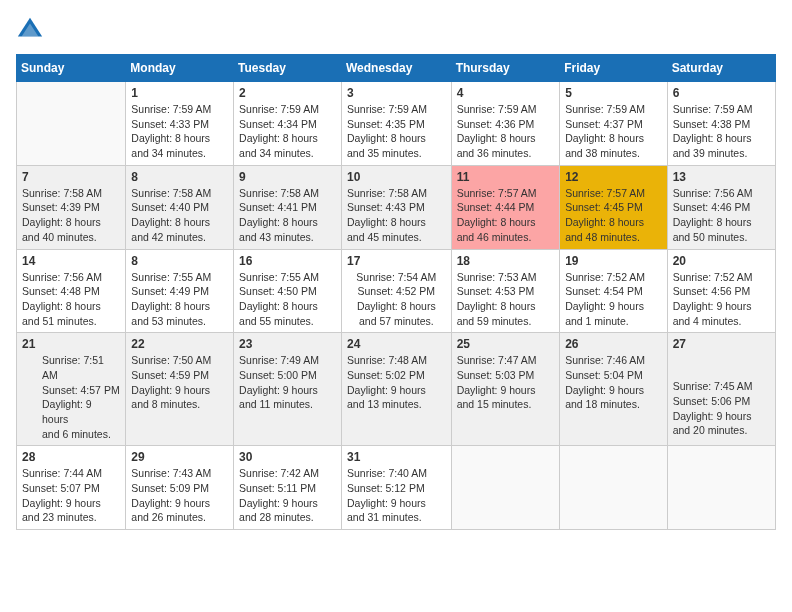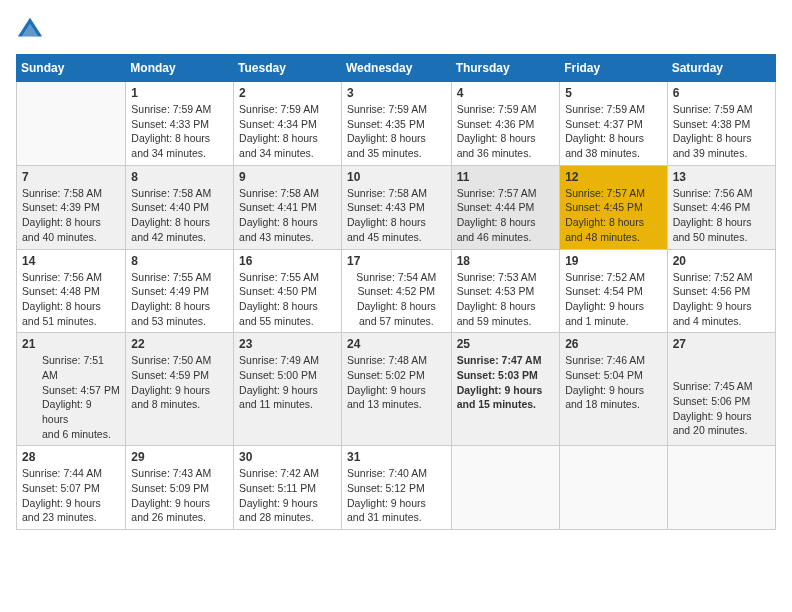--- a/index.html
+++ b/index.html
@@ -196,21 +196,21 @@
 Daylight: 8 hours
 and 43 minutes.</div>
         </td>
         <td style="background: rgb(240, 240, 240);">
           <span class="day-num">10</span>
           <div class="cell-text" style="white-space: pre-line;">Sunrise: 7:58 AM
 Sunset: 4:43 PM
 Daylight: 8 hours
 and 45 minutes.</div>
         </td>
-        <td style="background: #e5e5e5;">
+        <td style="background: #fca5a5;">
           <span class="day-num">11</span>
           <div class="cell-text" style="white-space: pre-line;">Sunrise: 7:57 AM
 Sunset: 4:44 PM
 Daylight: 8 hours
 and 46 minutes.</div>
         </td>
         <td style="background: #eab308;">
           <span class="day-num">12</span>
           <div class="cell-text" style="white-space: pre-line;">Sunrise: 7:57 AM
 Sunset: 4:45 PM
@@ -300,21 +300,21 @@
         </td>
         <td style="background: rgb(240, 240, 240);">
           <span class="day-num">24</span>
           <div class="cell-text" style="white-space: pre-line;">Sunrise: 7:48 AM
 Sunset: 5:02 PM
 Daylight: 9 hours
 and 13 minutes.</div>
         </td>
         <td style="background: rgb(240, 240, 240);">
           <span class="day-num">25</span>
-          <div class="cell-text" style="white-space: pre-line; font-weight: bold;">Sunrise: 7:47 AM
+          <div class="cell-text" style="white-space: pre-line;">Sunrise: 7:47 AM
 Sunset: 5:03 PM
 Daylight: 9 hours
 and 15 minutes.</div>
         </td>
         <td style="background: rgb(240, 240, 240); margin-top: 28px;">
           <span class="day-num">26</span>
           <div class="cell-text" style="white-space: pre-line;">Sunrise: 7:46 AM
 Sunset: 5:04 PM
 Daylight: 9 hours
 and 18 minutes.</div>

